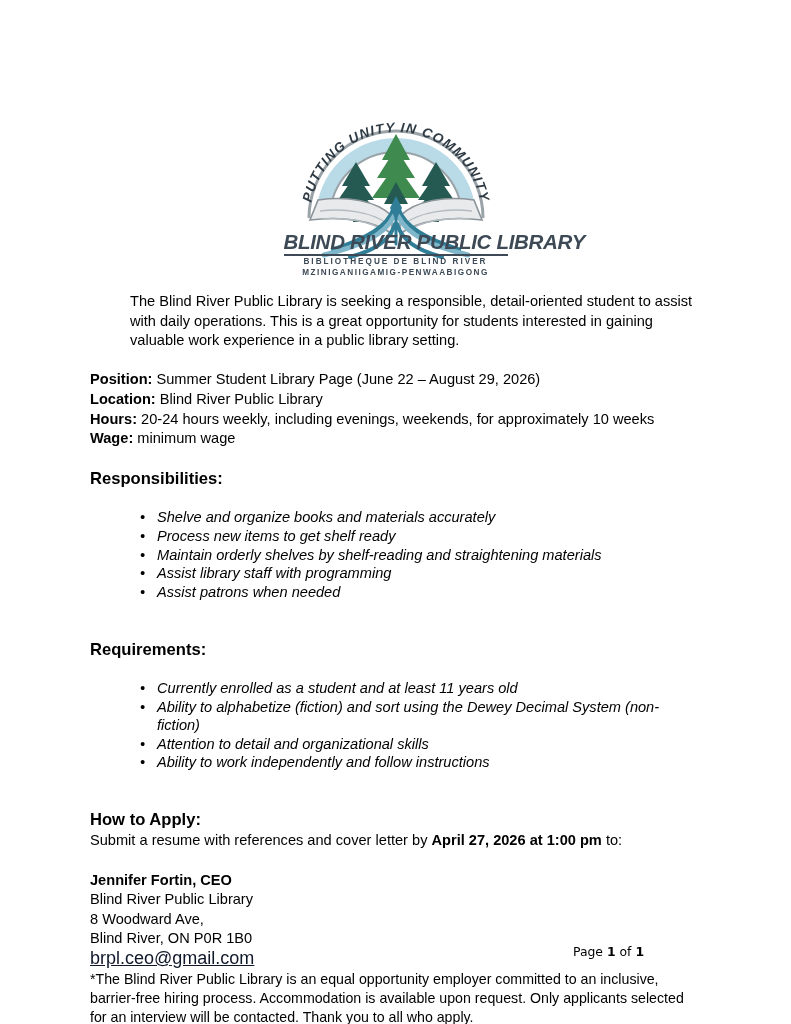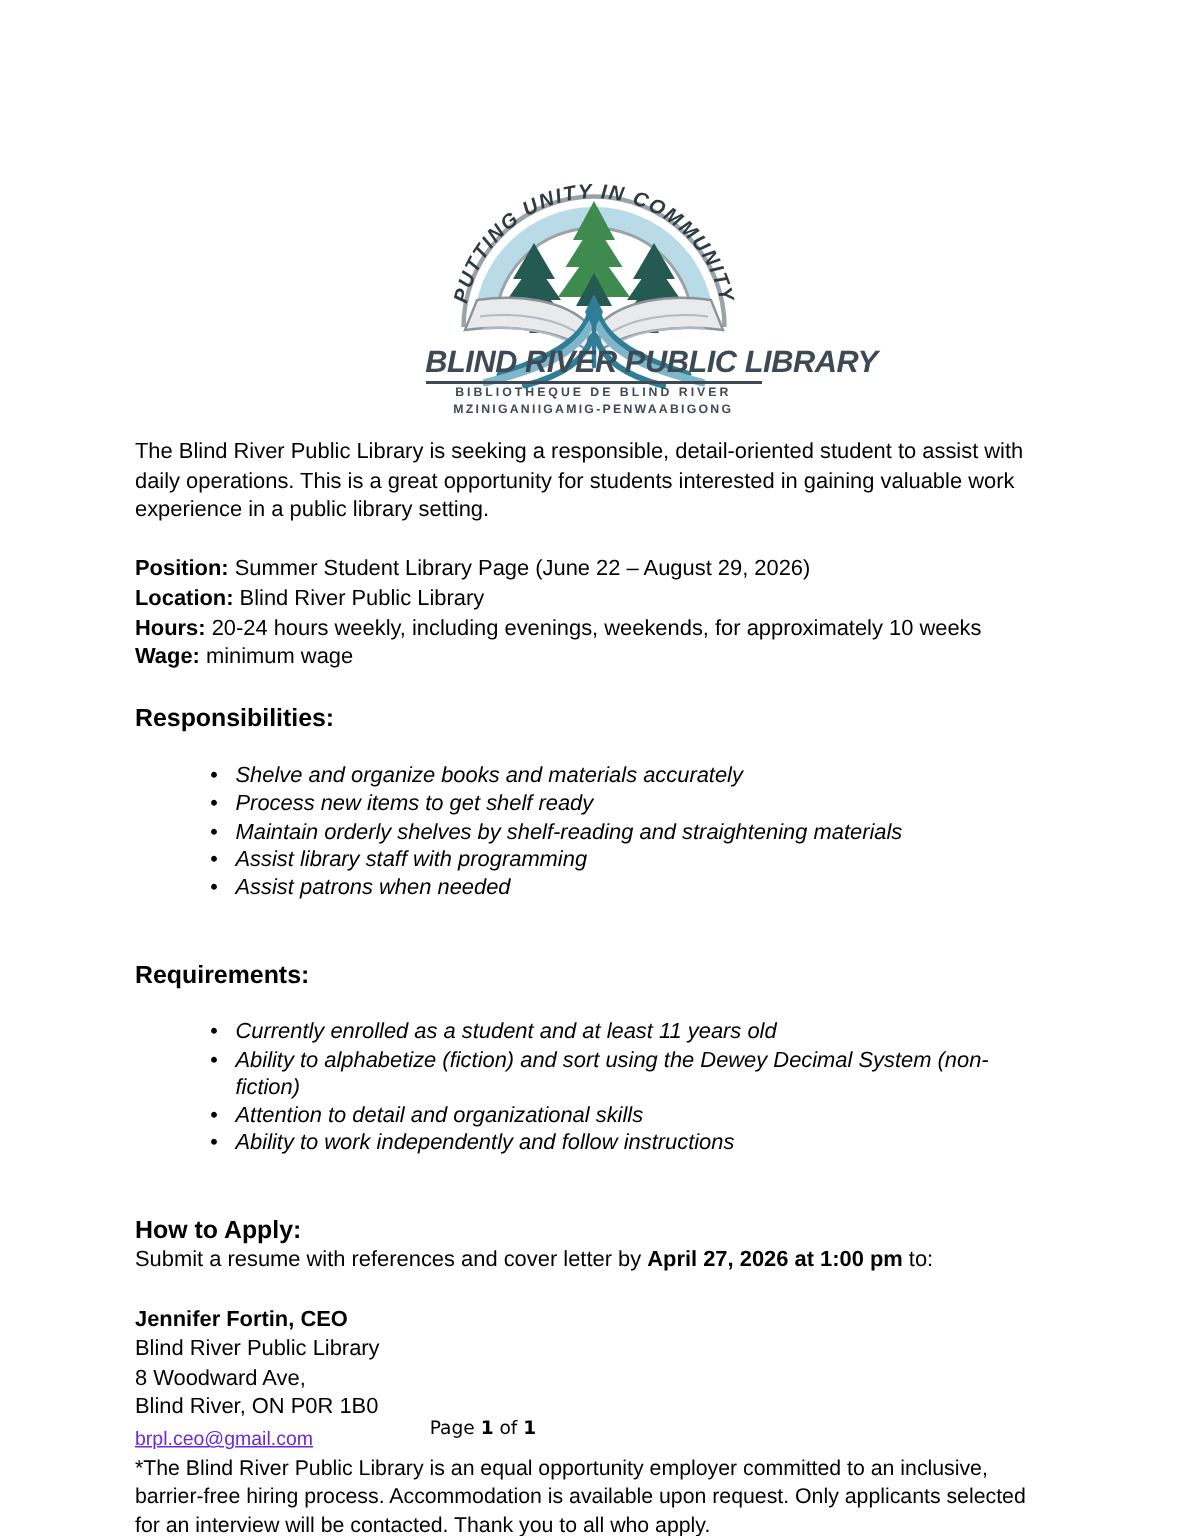--- a/index.html
+++ b/index.html
@@ -86,20 +86,21 @@
   }
   p, ul, li, div.line {
     margin: 0;
     padding: 0;
   }
   .para {
     font-size: 14.6px;
     line-height: 19.6px;
     text-align: left;
     color: #000;
+    margin-left: 40px;
   }
   .spacer {
     height: 19.6px;
   }
   .line {
     font-size: 14.6px;
     line-height: 19.6px;
   }
   .b { font-weight: bold; }
 
@@ -125,37 +126,37 @@
   }
   ul.bullets li::before {
     content: "\2022";
     position: absolute;
     left: 32px;
     top: 0;
     font-size: 14.6px;
     line-height: 18.6px;
   }
   .email-link {
-    color: #6d28d9;
+    color: #0f172a;
     text-decoration: underline;
-    font-size: 13px;
+    font-size: 18px;
     line-height: 19.6px;
   }
   .disclaimer {
     font-size: 14.2px;
     line-height: 19.2px;
   }
 
   
   .footer {
     position: absolute;
     left: 0;
     top: 944px;
     width: 644px;
-    text-align: center;
+    text-align: right;
     font-family: "DejaVu Sans", sans-serif;
     font-size: 12.4px;
     color: #000;
   }
   .footer .b { font-weight: bold; }
 </style>
 </head>
 <body>
 
 <div class="page">

